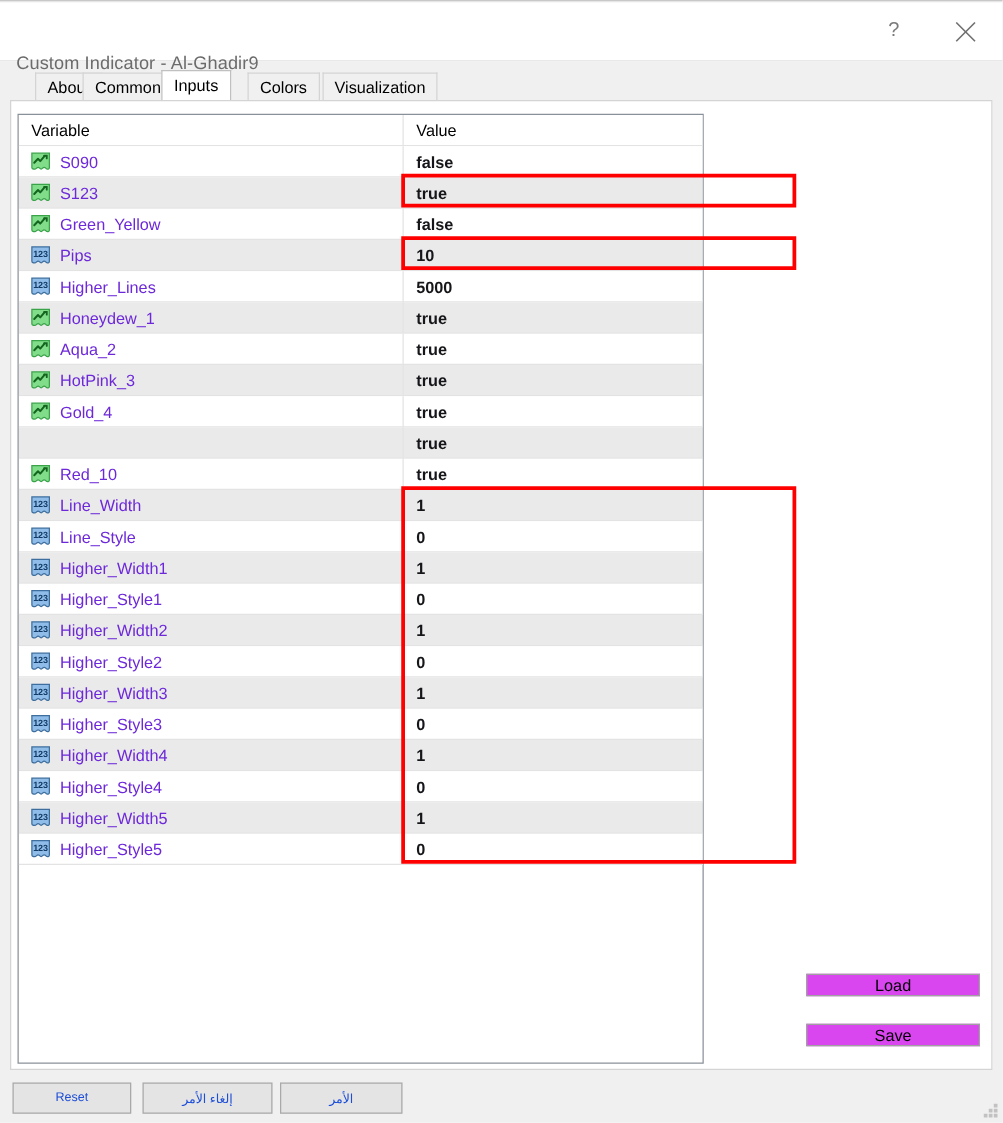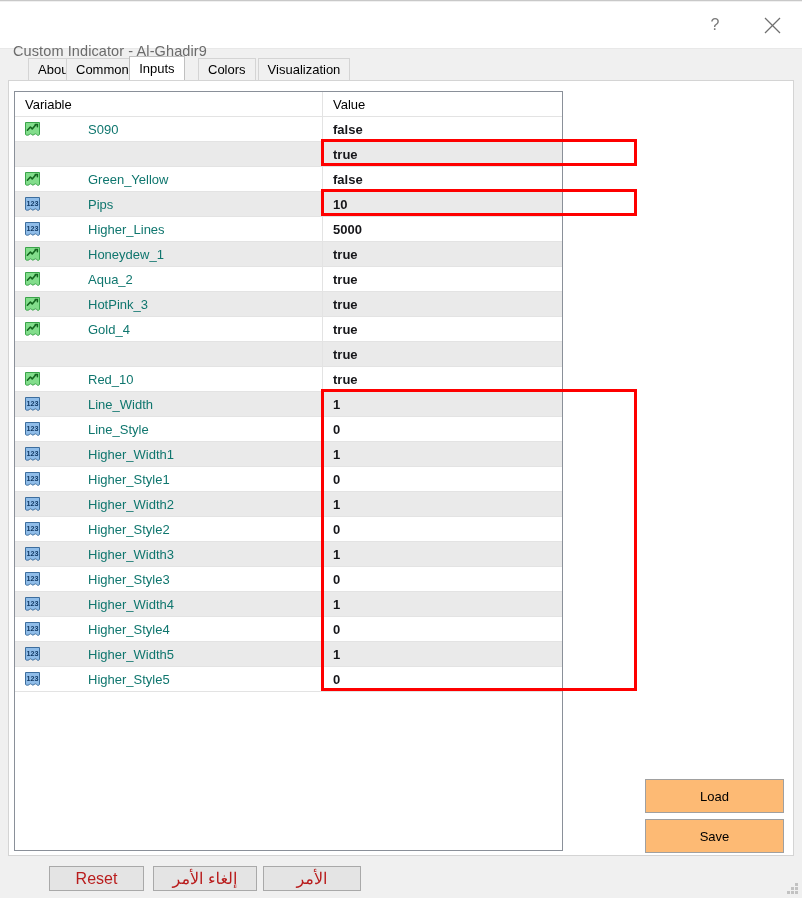--- a/index.html
+++ b/index.html
@@ -155,57 +155,55 @@
   
   .ticon {
     width: 17px; height: 16px;
     margin-left: 9px; margin-right: 7px;
     flex: 0 0 auto;
     position: relative;
   }
   .ticon svg { display: block; }
   .vname {
     font-size: 13px;
-    color: #0f766e;
+    color: #6d28d9;
     white-space: nowrap;
-    margin-left: 40px;
   }
 
   
   .redbox {
     position: absolute;
     border: 3px solid #fe0000;
     pointer-events: none;
     z-index: 20;
   }
 
   
   .sidebtn {
     position: absolute;
-    width: 139px; height: 34px;
-    background: #fdba74;
+    width: 139px; height: 18px;
+    background: #d946ef;
     border: 1px solid #a0a0a0;
     display: flex; align-items: center; justify-content: center;
     font-size: 13px;
     color: #000;
   }
   #load-btn { left: 645px; top: 778px; }
   #save-btn { left: 645px; top: 818px; }
 
   
   .botbtn {
     position: absolute;
     top: 865px;
     height: 25px;
     background: #e4e4e4;
     border: 1px solid #a9a9a9;
     display: flex; align-items: center; justify-content: center;
-    font-size: 16px;
-    color: #b91c1c;
-    margin-left: 39px;
+    font-size: 10px;
+    color: #1d4ed8;
   }
   #reset-btn  { left: 10px;  width: 95px; }
   #cancel-btn { left: 114px; width: 104px; }
   #ok-btn     { left: 224px; width: 98px; }
   .rtl { direction: rtl; unicode-bidi: embed; }
 
   
   #grip {
     position: absolute;
     right: 4px; bottom: 4px;
@@ -276,20 +274,30 @@
                   <path d="M3.4 9.2l3-3.2 1.8 1.9 3.4-4" fill="none" stroke="#14651f" stroke-width="1.6" stroke-linecap="round" stroke-linejoin="round"></path>
                   <path d="M11.3 3.6h2.1v2.1" fill="none" stroke="#14651f" stroke-width="1.5" stroke-linecap="round"></path>
                 </svg>
               </span>
               <span class="vname">S090</span>
             </div>
             <div class="col-split"></div>
             <div class="cell-val">false</div>
           </div>
           <div class="row alt">
+            <div class="cell-var">
+              <span class="ticon">
+                <svg width="17" height="16" viewBox="0 0 17 16">
+                  <path d="M1.5 1.5h14v11.5c0 1.2-1 1.6-2 1.2-1-.4-1-1.4-2.2-1.4-1.2 0-1.2 1.4-2.4 1.4s-1.2-1.4-2.4-1.4S5.3 14.2 4.1 14.2c-1 0-2.6.2-2.6-1.2z" fill="#82dd8b" stroke="#3aa34a" stroke-width="1"></path>
+                  <path d="M3.4 9.2l3-3.2 1.8 1.9 3.4-4" fill="none" stroke="#14651f" stroke-width="1.6" stroke-linecap="round" stroke-linejoin="round"></path>
+                  <path d="M11.3 3.6h2.1v2.1" fill="none" stroke="#14651f" stroke-width="1.5" stroke-linecap="round"></path>
+                </svg>
+              </span>
+              <span class="vname">S123</span>
+            </div>
             <div class="col-split"></div>
             <div class="cell-val">true</div>
           </div>
           <div class="row">
             <div class="cell-var">
               <span class="ticon">
                 <svg width="17" height="16" viewBox="0 0 17 16">
                   <path d="M1.5 1.5h14v11.5c0 1.2-1 1.6-2 1.2-1-.4-1-1.4-2.2-1.4-1.2 0-1.2 1.4-2.4 1.4s-1.2-1.4-2.4-1.4S5.3 14.2 4.1 14.2c-1 0-2.6.2-2.6-1.2z" fill="#82dd8b" stroke="#3aa34a" stroke-width="1"></path>
                   <path d="M3.4 9.2l3-3.2 1.8 1.9 3.4-4" fill="none" stroke="#14651f" stroke-width="1.6" stroke-linecap="round" stroke-linejoin="round"></path>
                   <path d="M11.3 3.6h2.1v2.1" fill="none" stroke="#14651f" stroke-width="1.5" stroke-linecap="round"></path>

